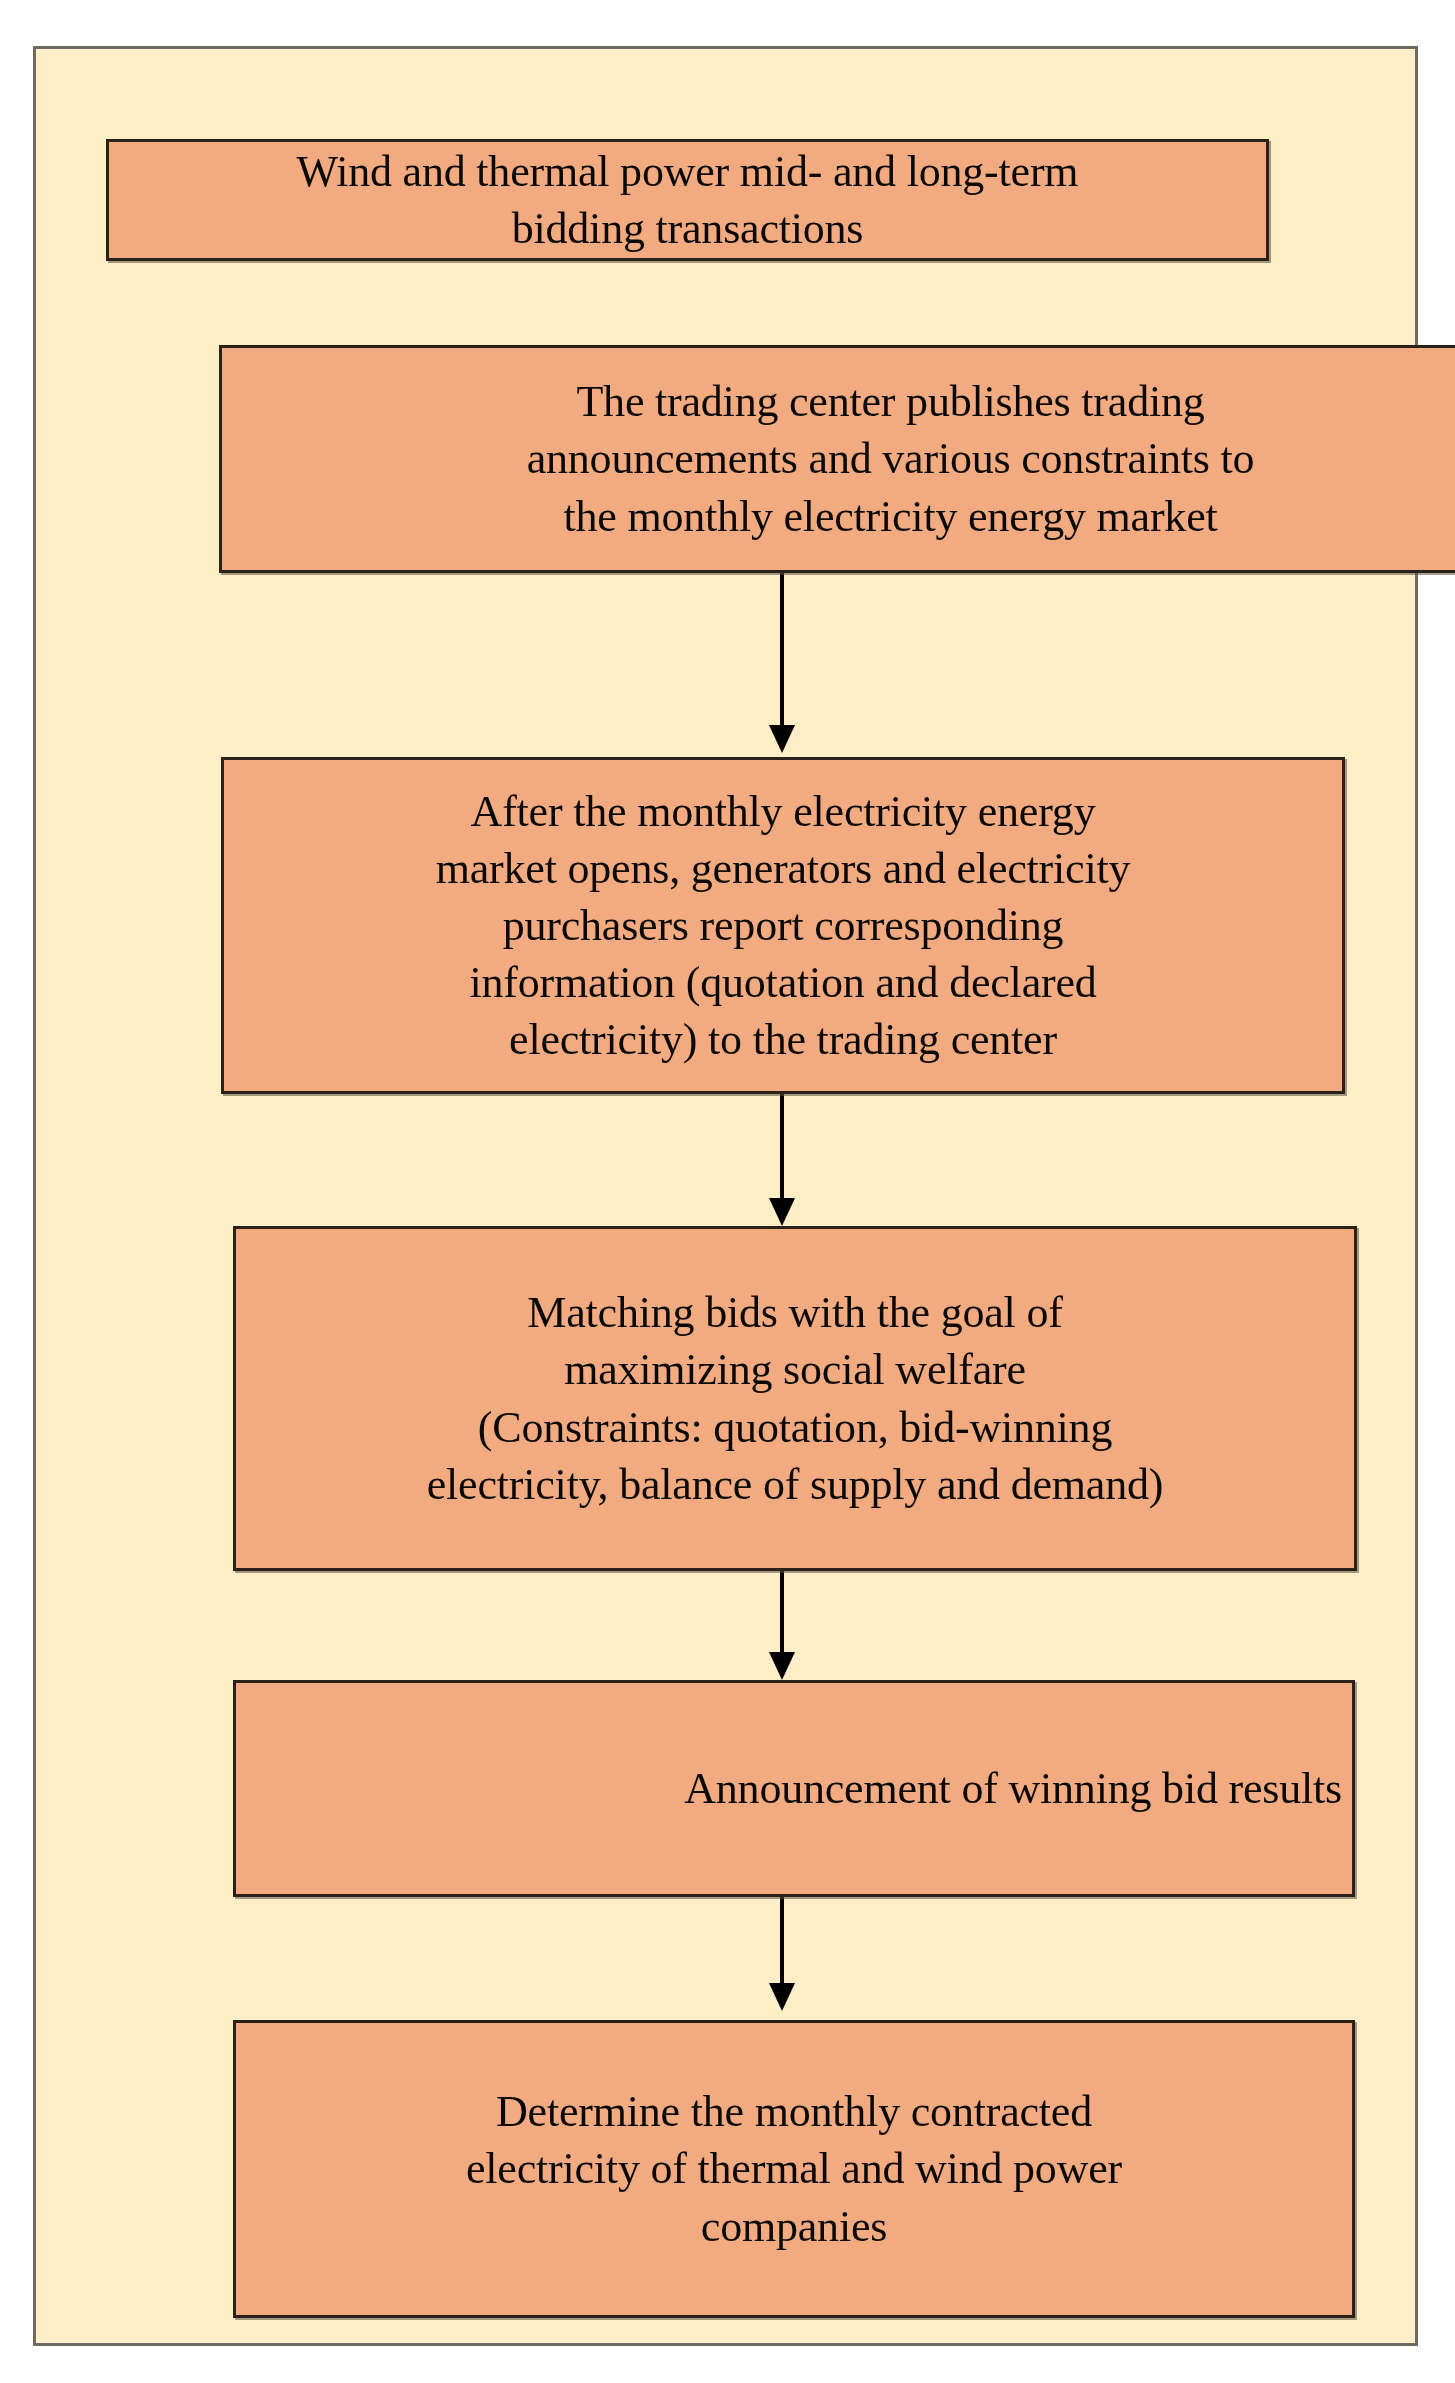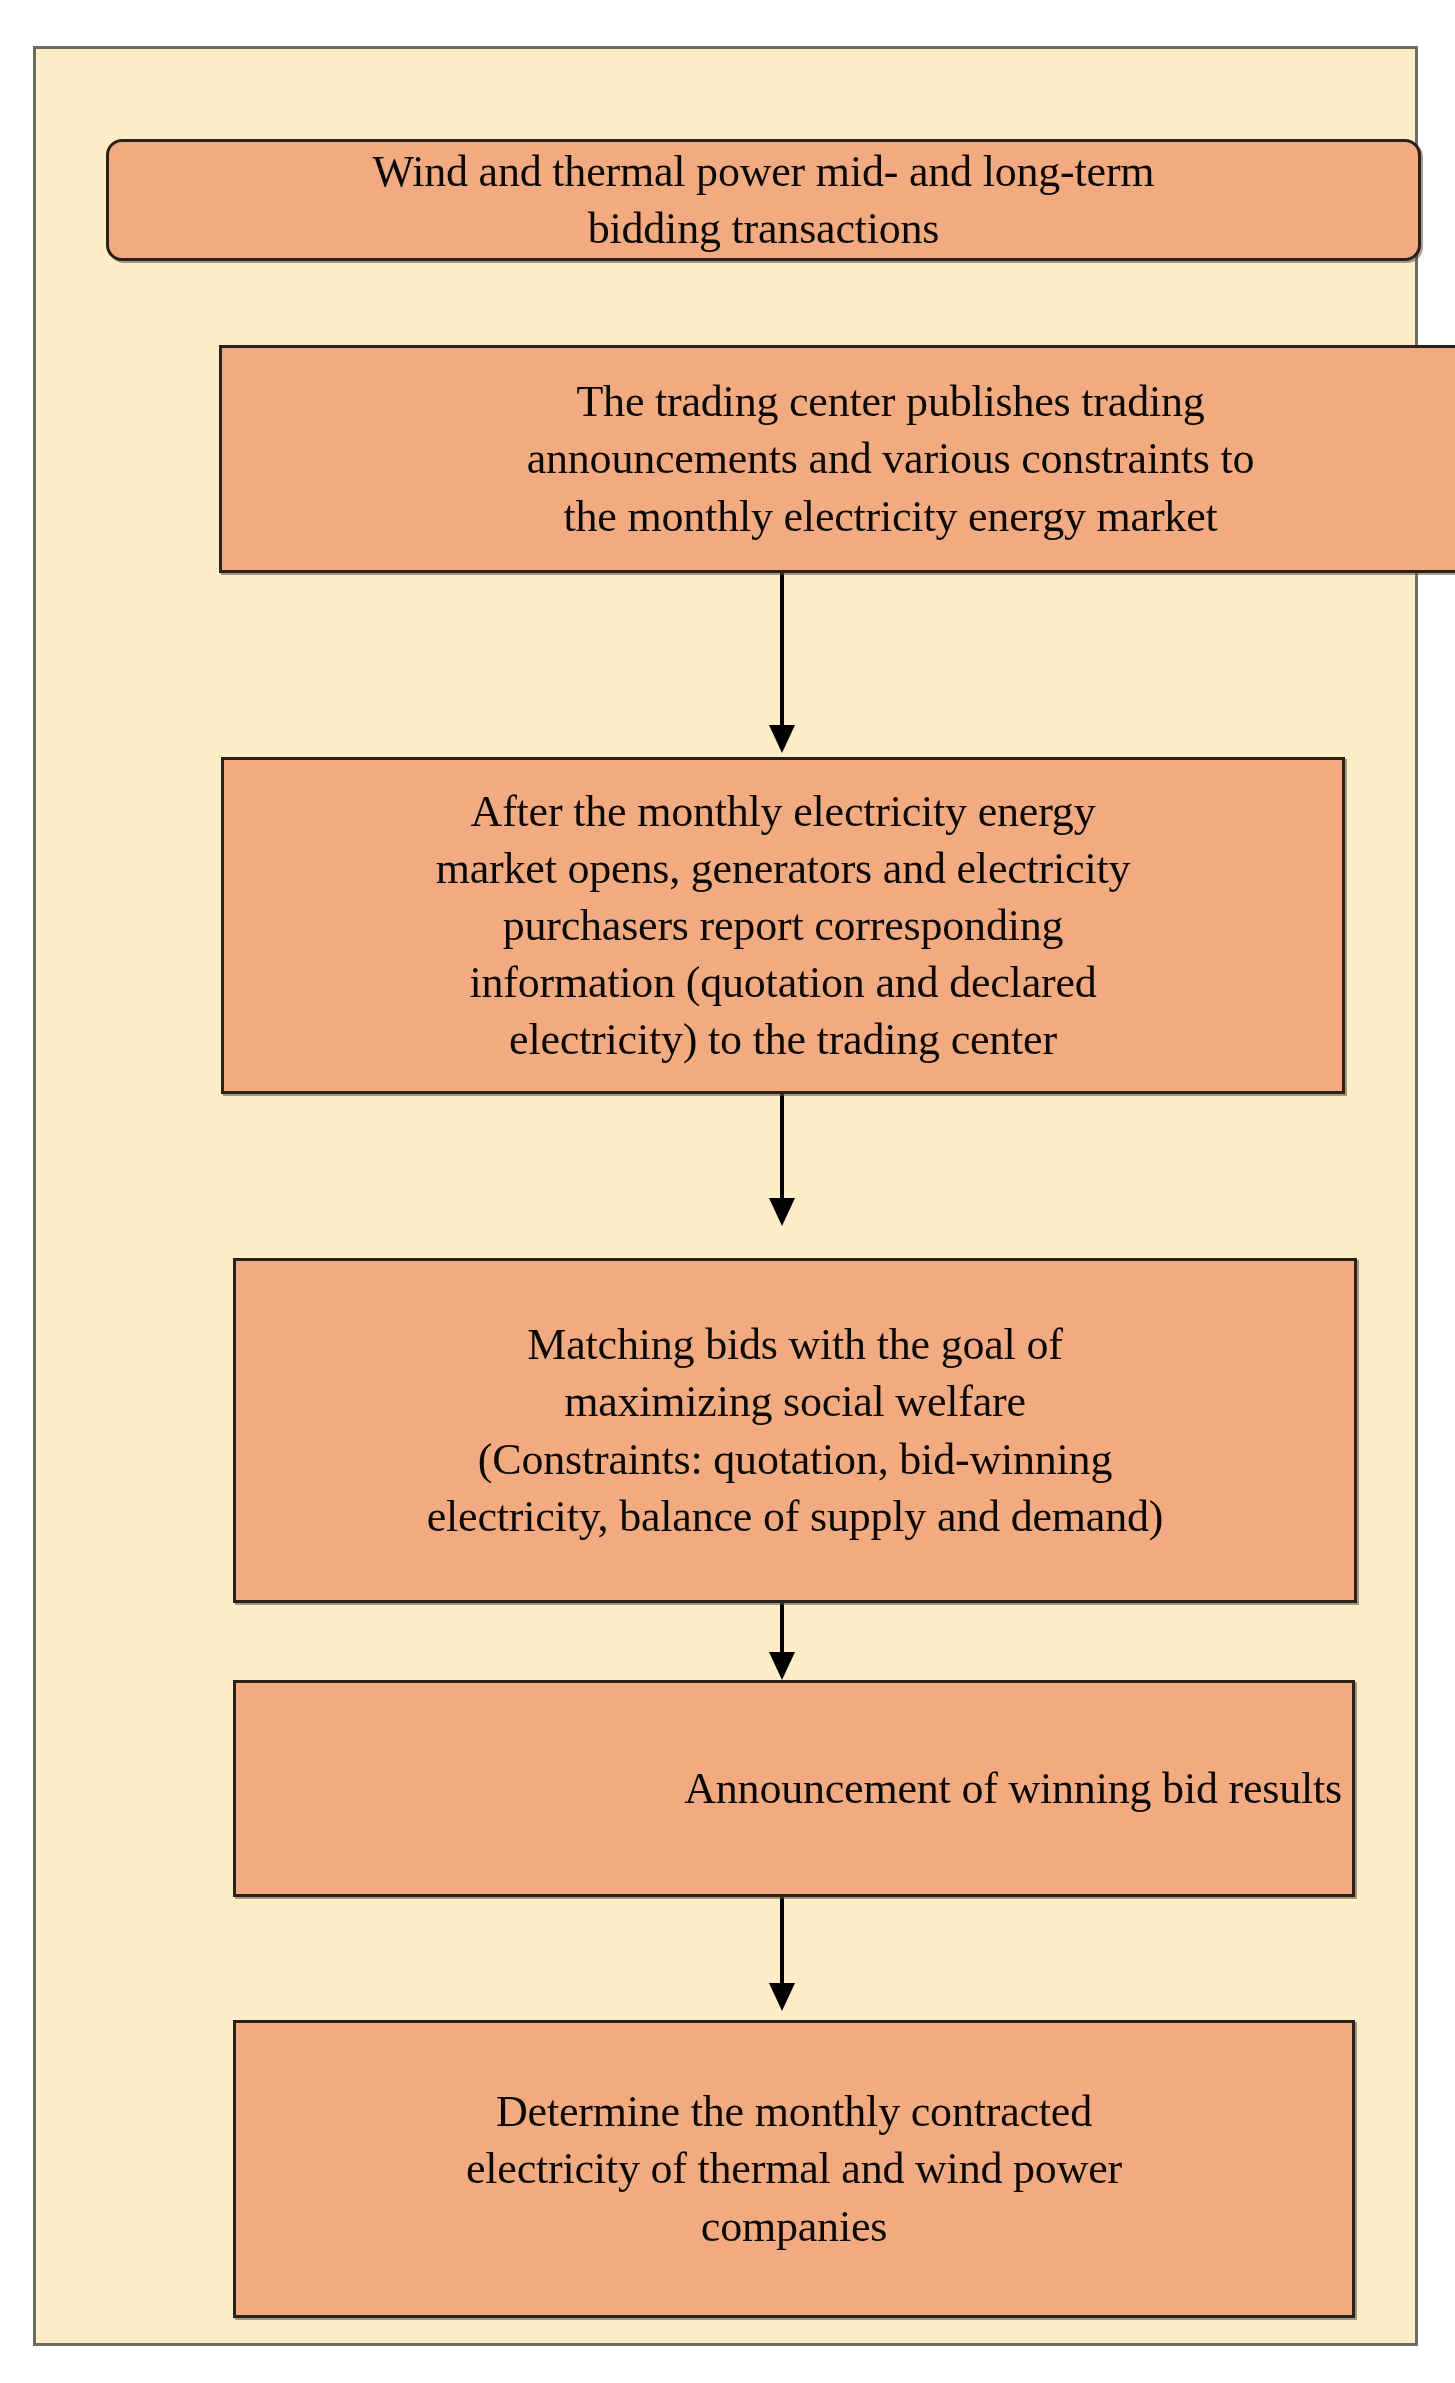--- a/index.html
+++ b/index.html
@@ -44,24 +44,24 @@
     display: block;
     width: 100%;
     padding: 0 10px;
     box-sizing: border-box;
     line-height: 1.30;
     letter-spacing: -0.2px;
     white-space: pre-line;
   }
 
   
-  #node-0 { left: 70px;  top: 90px;   width: 1315px; height: 122px; font-size: 44px; border-radius: 16px; }
+  #node-0 { left: 70px;  top: 90px;   width: 1163px; height: 122px; font-size: 44px; }
   #node-1 { left: 183px; top: 296px;  width: 1343px; height: 228px; font-size: 44px; }
   #node-2 { left: 185px; top: 708px;  width: 1124px; height: 337px; font-size: 44px; }
-  #node-3 { left: 197px; top: 1177px; width: 1124px; height: 345px; font-size: 44px; margin-top: 32px; }
+  #node-3 { left: 197px; top: 1177px; width: 1124px; height: 345px; font-size: 44px; }
   #node-4 { left: 197px; top: 1631px; width: 1122px; height: 217px; font-size: 44px; text-align: right; }
   #node-5 { left: 197px; top: 1962px; width: 1122px; height: 298px; font-size: 44px; margin-top: 9px; }
 
   
   .arrow {
     position: absolute;
     width: 40px;
   }
   .arrow .shaft {
     position: absolute;

